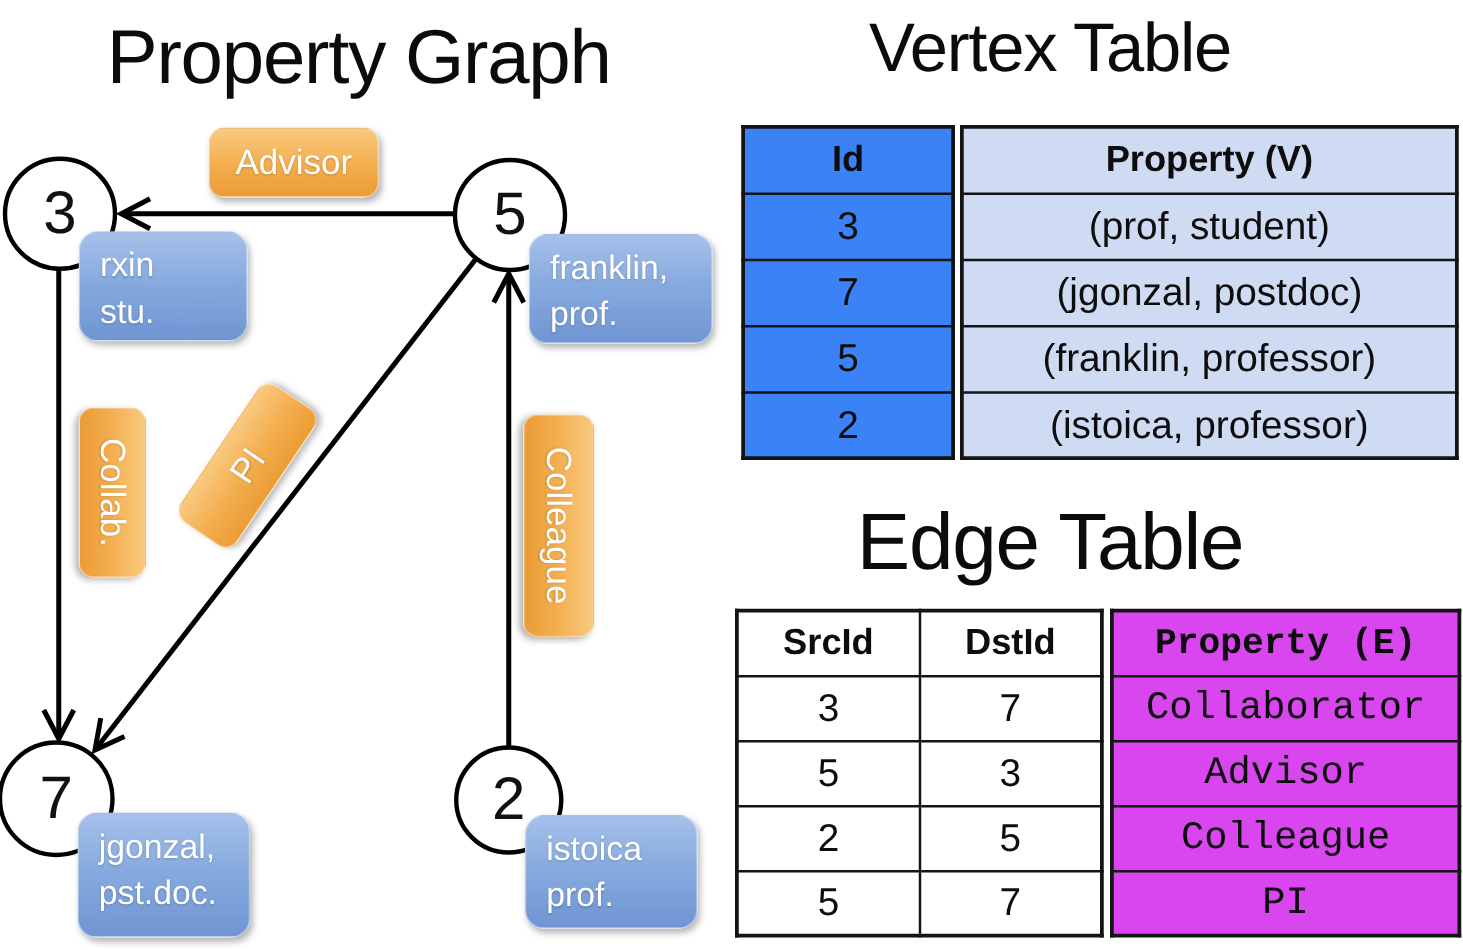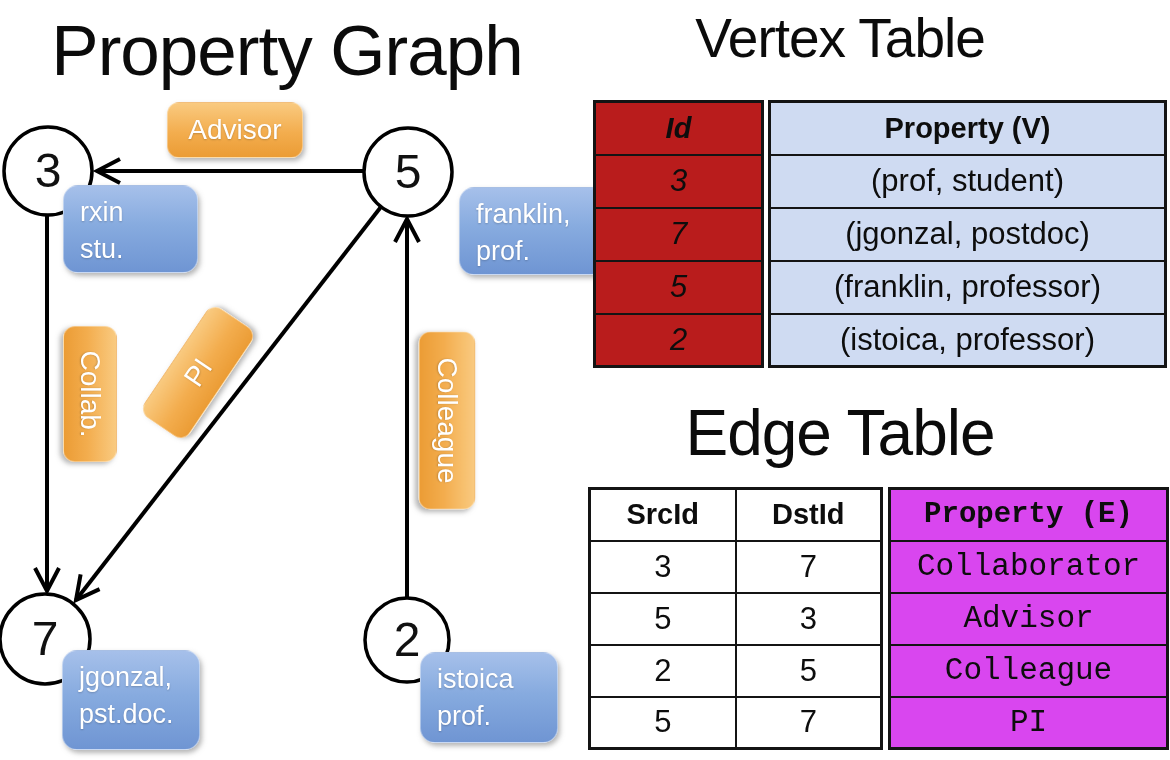--- a/index.html
+++ b/index.html
@@ -4,42 +4,42 @@
 <style>
   * { margin:0; padding:0; box-sizing:border-box; }
   html,body { width:1170px; height:760px; }
   body {
     position:relative; overflow:hidden; background:#ffffff;
     font-family:"Liberation Sans", sans-serif; color:#0d0d0d;
   }
 
   
   .big-title { position:absolute; text-align:center; font-weight:300; letter-spacing:-1px; color:#0b0b0b; }
-  #graph-title  { left:0px;   top:10px;  width:574px; font-size:71px; }
+  #graph-title  { left:0px;   top:10px;  width:574px; font-size:61px; }
   #vertex-title { left:585px; top:6px;   width:510px; font-size:55px; }
   #edge-title   { left:585px; top:396px; width:510px; font-size:64px; }
 
   
   #graph-svg { position:absolute; left:0; top:0; }
 
   .node-num {
     position:absolute; transform:translate(-50%,-50%);
     font-size:48px; font-weight:300; color:#111; line-height:1;
   }
 
   .vbox {
     position:absolute; border-radius:15px; color:#fff;
     background:linear-gradient(180deg,#a6c0ea 0%, #87abdf 45%, #6f95d3 100%);
     border:1px solid rgba(255,255,255,0.4);
     box-shadow:2px 3px 5px rgba(110,110,110,0.5);
     font-size:27px; line-height:37px; padding:8px 0 0 16px;
     white-space:pre-line; text-shadow:0 1px 2px rgba(0,0,0,0.2);
   }
   #vbox-rxin     { left:63px;  top:185px; width:135px; height:88px; }
-  #vbox-franklin { left:423px; top:187px; width:147px; height:88px;margin-left:36px; }
+  #vbox-franklin { left:423px; top:187px; width:147px; height:88px; }
   #vbox-jgonzal  { left:62px;  top:650px; width:138px; height:100px; }
   #vbox-istoica  { left:420px; top:652px; width:138px; height:91px; }
 
   .ebox {
     position:absolute; border-radius:12px; color:#fff;
     background:linear-gradient(180deg,#f9ca80 0%, #f3ad4e 55%, #eb9c35 100%);
     border:1px solid rgba(255,255,255,0.35);
     box-shadow:2px 3px 5px rgba(110,110,110,0.5);
     font-size:28px; display:flex; align-items:center; justify-content:center;
     text-shadow:0 1px 2px rgba(0,0,0,0.2);
@@ -52,21 +52,21 @@
   
   .dtable { position:absolute; border-collapse:collapse; table-layout:fixed; border:3px solid #141414; }
   .dtable th, .dtable td {
     border:2px solid #141414; text-align:center; vertical-align:middle; padding:0;
   }
   .dtable th { font-size:29px; font-weight:700; }
   .dtable td { font-size:31px; font-weight:300; }
 
   #v-id   { left:593px; top:100px; width:171px; }
   #v-prop { left:768px; top:100px; width:399px; }
-  #v-id th, #v-id td     { height:53px; background:#b91c1c;font-style:italic; }
+  #v-id th, #v-id td     { height:53px; background:#3b82f6; }
   #v-prop th, #v-prop td { height:53px; background:#cfdbf2; }
 
   #e-ids  { left:588px; top:487px; width:295px; }
   #e-prop { left:888px; top:487px; width:281px; }
   #e-ids th, #e-ids td   { height:52px; background:#ffffff; }
   #e-prop th, #e-prop td { height:52px; background:#d946ef;font-family:Liberation Mono, monospace; }
 </style>
 </head>
 <body>
 

